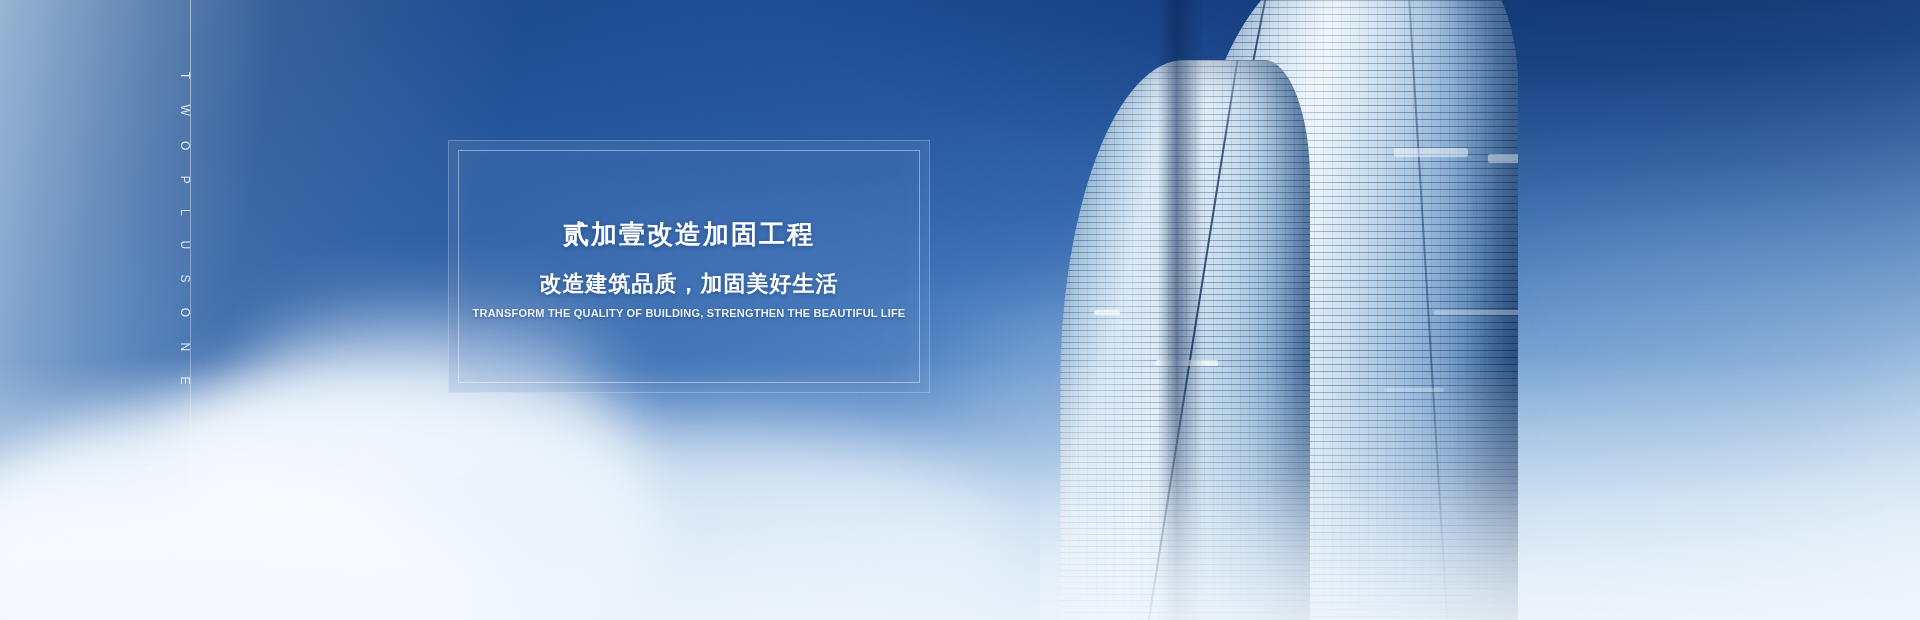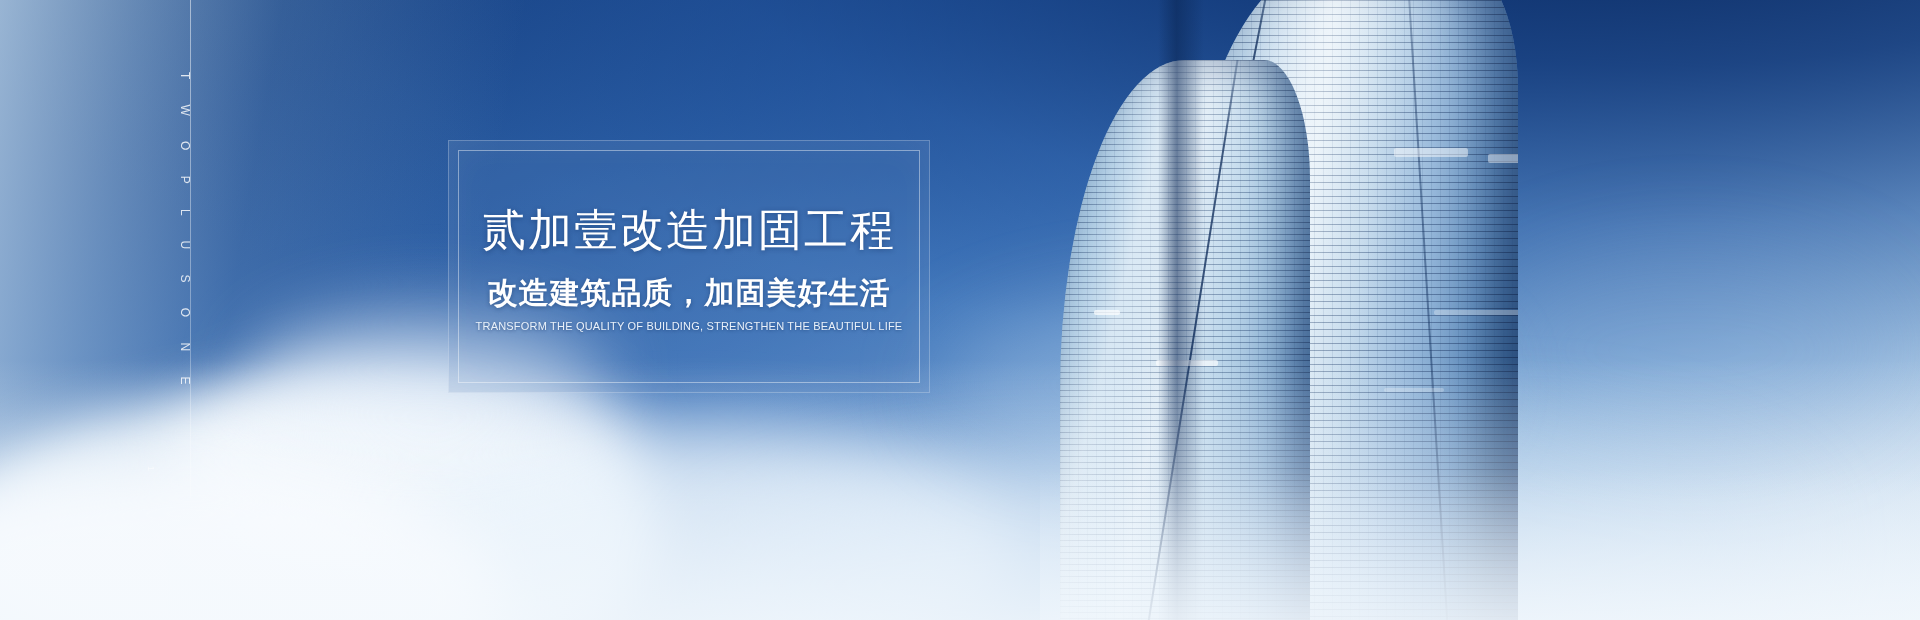--- a/index.html
+++ b/index.html
@@ -182,40 +182,40 @@
   .frame-inner{
     position:absolute;inset:9px;
     border:1px solid rgba(255,255,255,.42);
   }
   .frame-content{
     position:absolute;inset:0;
     display:flex;flex-direction:column;align-items:center;justify-content:center;
     padding-top:6px;
   }
   .title-main{
-    font-size:44px;font-weight:400;color:#ffffff;
+    font-size:26px;font-weight:700;color:#ffffff;
     letter-spacing:2px;line-height:1;
     text-shadow:0 1px 5px rgba(10,38,84,.45);
     margin:0 0 26px 0;
   }
   .title-sub{
     font-size:18px;font-weight:400;color:#eef4fb;
     letter-spacing:9px;line-height:1;
     margin:0 0 26px 0;
     text-shadow:0 1px 4px rgba(10,38,84,.40);
     padding-left:9px;
   }
   .title-slogan{
-    font-size:30px;font-weight:700;color:#ffffff;
+    font-size:22px;font-weight:700;color:#ffffff;
     letter-spacing:1px;line-height:1;
     margin:0 0 13px 0;
     text-shadow:0 1px 4px rgba(10,38,84,.42);
   }
   .title-en{
-    font-size:11px;font-weight:400;color:#e9f1fa;
+    font-size:11px;font-weight:700;color:#e9f1fa;
     letter-spacing:.2px;line-height:1;
     margin:0;
     text-shadow:0 1px 3px rgba(10,38,84,.45);
   }
 </style>
 </head>
 <body>
 
 <div id="stage">
 

